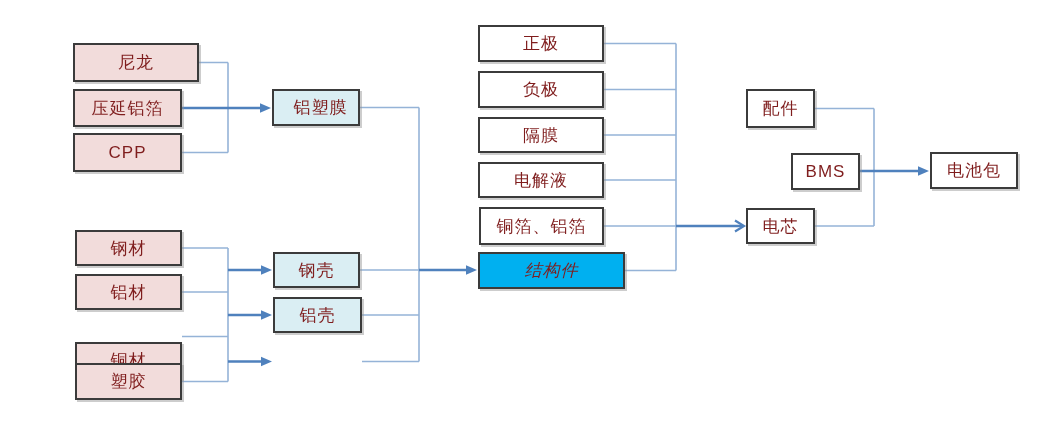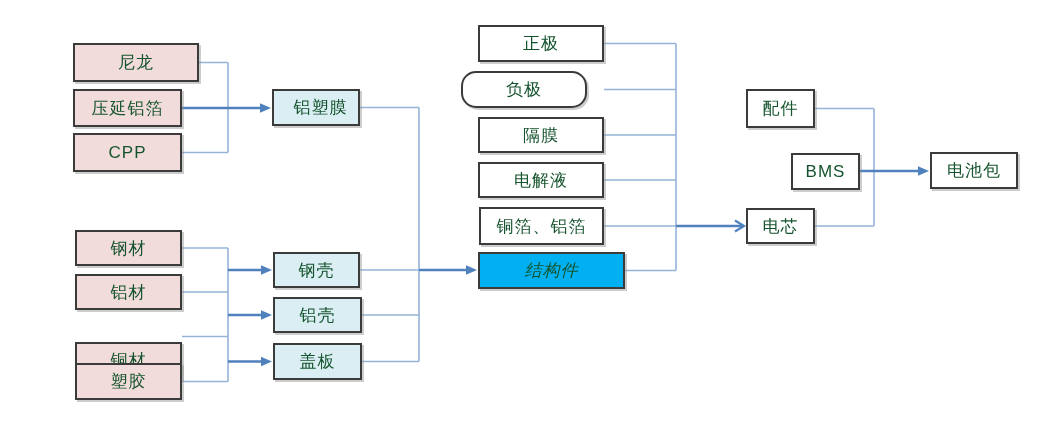--- a/index.html
+++ b/index.html
@@ -19,21 +19,21 @@
   }
   .node {
     position: absolute;
     box-sizing: border-box;
     display: flex;
     align-items: center;
     justify-content: center;
     border: 2px solid #3b3b3b;
     font-size: 17px;
     letter-spacing: 1px;
-    color: #14532d;
+    color: #7f1d1d;
     z-index: 2;
     box-shadow: 2px 2px 0 rgba(145,145,145,0.45);
     white-space: nowrap;
   }
   .style-pink      { background: #F2DCDB; }
   .style-lightblue { background: #DAEEF3; }
   .style-white     { background: #FFFFFF; }
   .style-highlight { background: #00B0F0; }
 </style>
 </head>
@@ -82,23 +82,22 @@
     <div class="node style-pink" style="left: 73px; top: 43px; width: 126px; height: 39px;">尼龙</div>
     <div class="node style-pink" style="left: 73px; top: 89px; width: 109px; height: 38px;">压延铝箔</div>
     <div class="node style-pink" style="left: 73px; top: 133px; width: 109px; height: 39px;">CPP</div>
     <div class="node style-lightblue" style="left: 272px; top: 89px; width: 88px; height: 37px; padding-left: 9px;">铝塑膜</div>
     <div class="node style-pink" style="left: 75px; top: 230px; width: 107px; height: 36px;">钢材</div>
     <div class="node style-pink" style="left: 75px; top: 274px; width: 107px; height: 36px;">铝材</div>
     <div class="node style-pink" style="left: 75px; top: 318px; width: 107px; height: 37px; margin-top: 24px;">铜材</div>
     <div class="node style-pink" style="left: 75px; top: 363px; width: 107px; height: 37px;">塑胶</div>
     <div class="node style-lightblue" style="left: 273px; top: 252px; width: 87px; height: 36px;">钢壳</div>
     <div class="node style-lightblue" style="left: 273px; top: 297px; width: 89px; height: 36px;">铝壳</div>
-    <div class="node style-lightblue" style="left: 273px; top: 343px; width: 89px; height: 37px;">盖板</div>
     <div class="node style-white" style="left: 478px; top: 25px; width: 126px; height: 37px;">正极</div>
-    <div class="node style-white" style="left: 461px; top: 71px; width: 126px; height: 37px; border-radius: 15px;">负极</div>
+    <div class="node style-white" style="left: 478px; top: 71px; width: 126px; height: 37px;">负极</div>
     <div class="node style-white" style="left: 478px; top: 117px; width: 126px; height: 36px;">隔膜</div>
     <div class="node style-white" style="left: 478px; top: 162px; width: 126px; height: 36px;">电解液</div>
     <div class="node style-white" style="left: 479px; top: 207px; width: 125px; height: 38px;">铜箔、铝箔</div>
     <div class="node style-highlight" style="left: 478px; top: 252px; width: 147px; height: 37px; font-style: italic;">结构件</div>
     <div class="node style-white" style="left: 746px; top: 89px; width: 69px; height: 39px;">配件</div>
     <div class="node style-white" style="left: 747px; top: 153px; width: 69px; height: 37px; margin-left: 44px;">BMS</div>
     <div class="node style-white" style="left: 746px; top: 208px; width: 69px; height: 36px;">电芯</div>
     <div class="node style-white" style="left: 930px; top: 152px; width: 88px; height: 37px;">电池包</div>
   </div>
 

